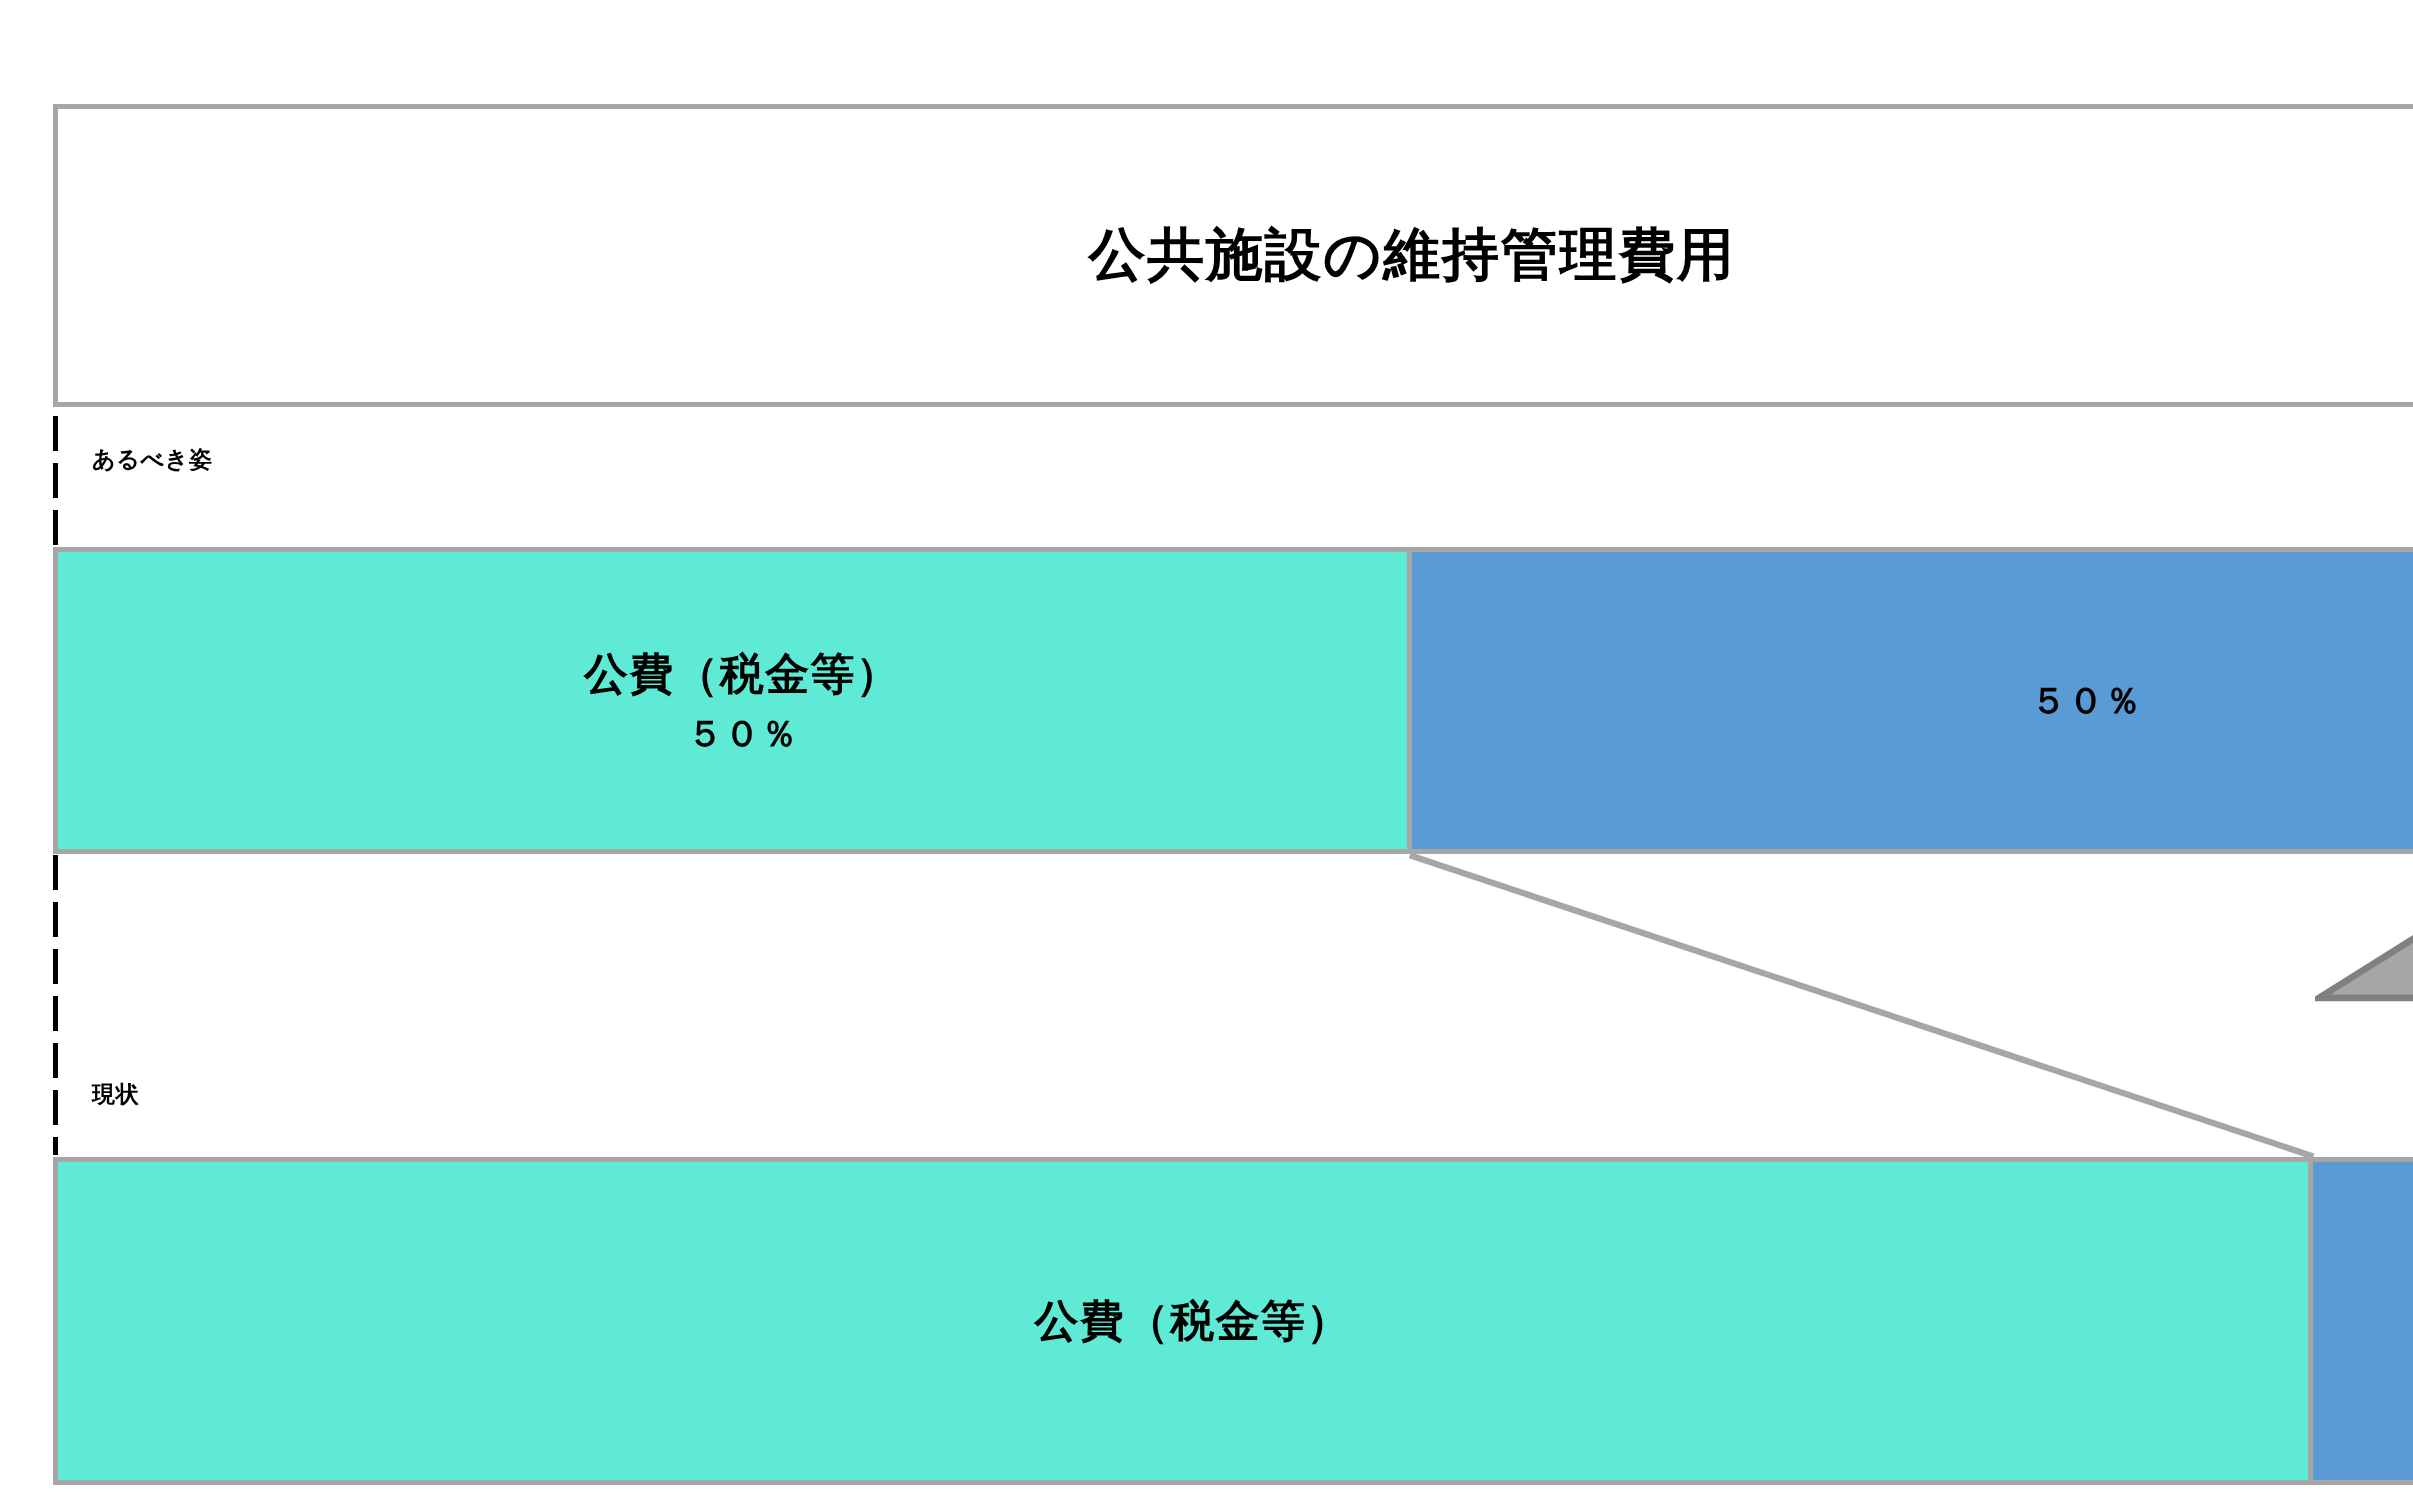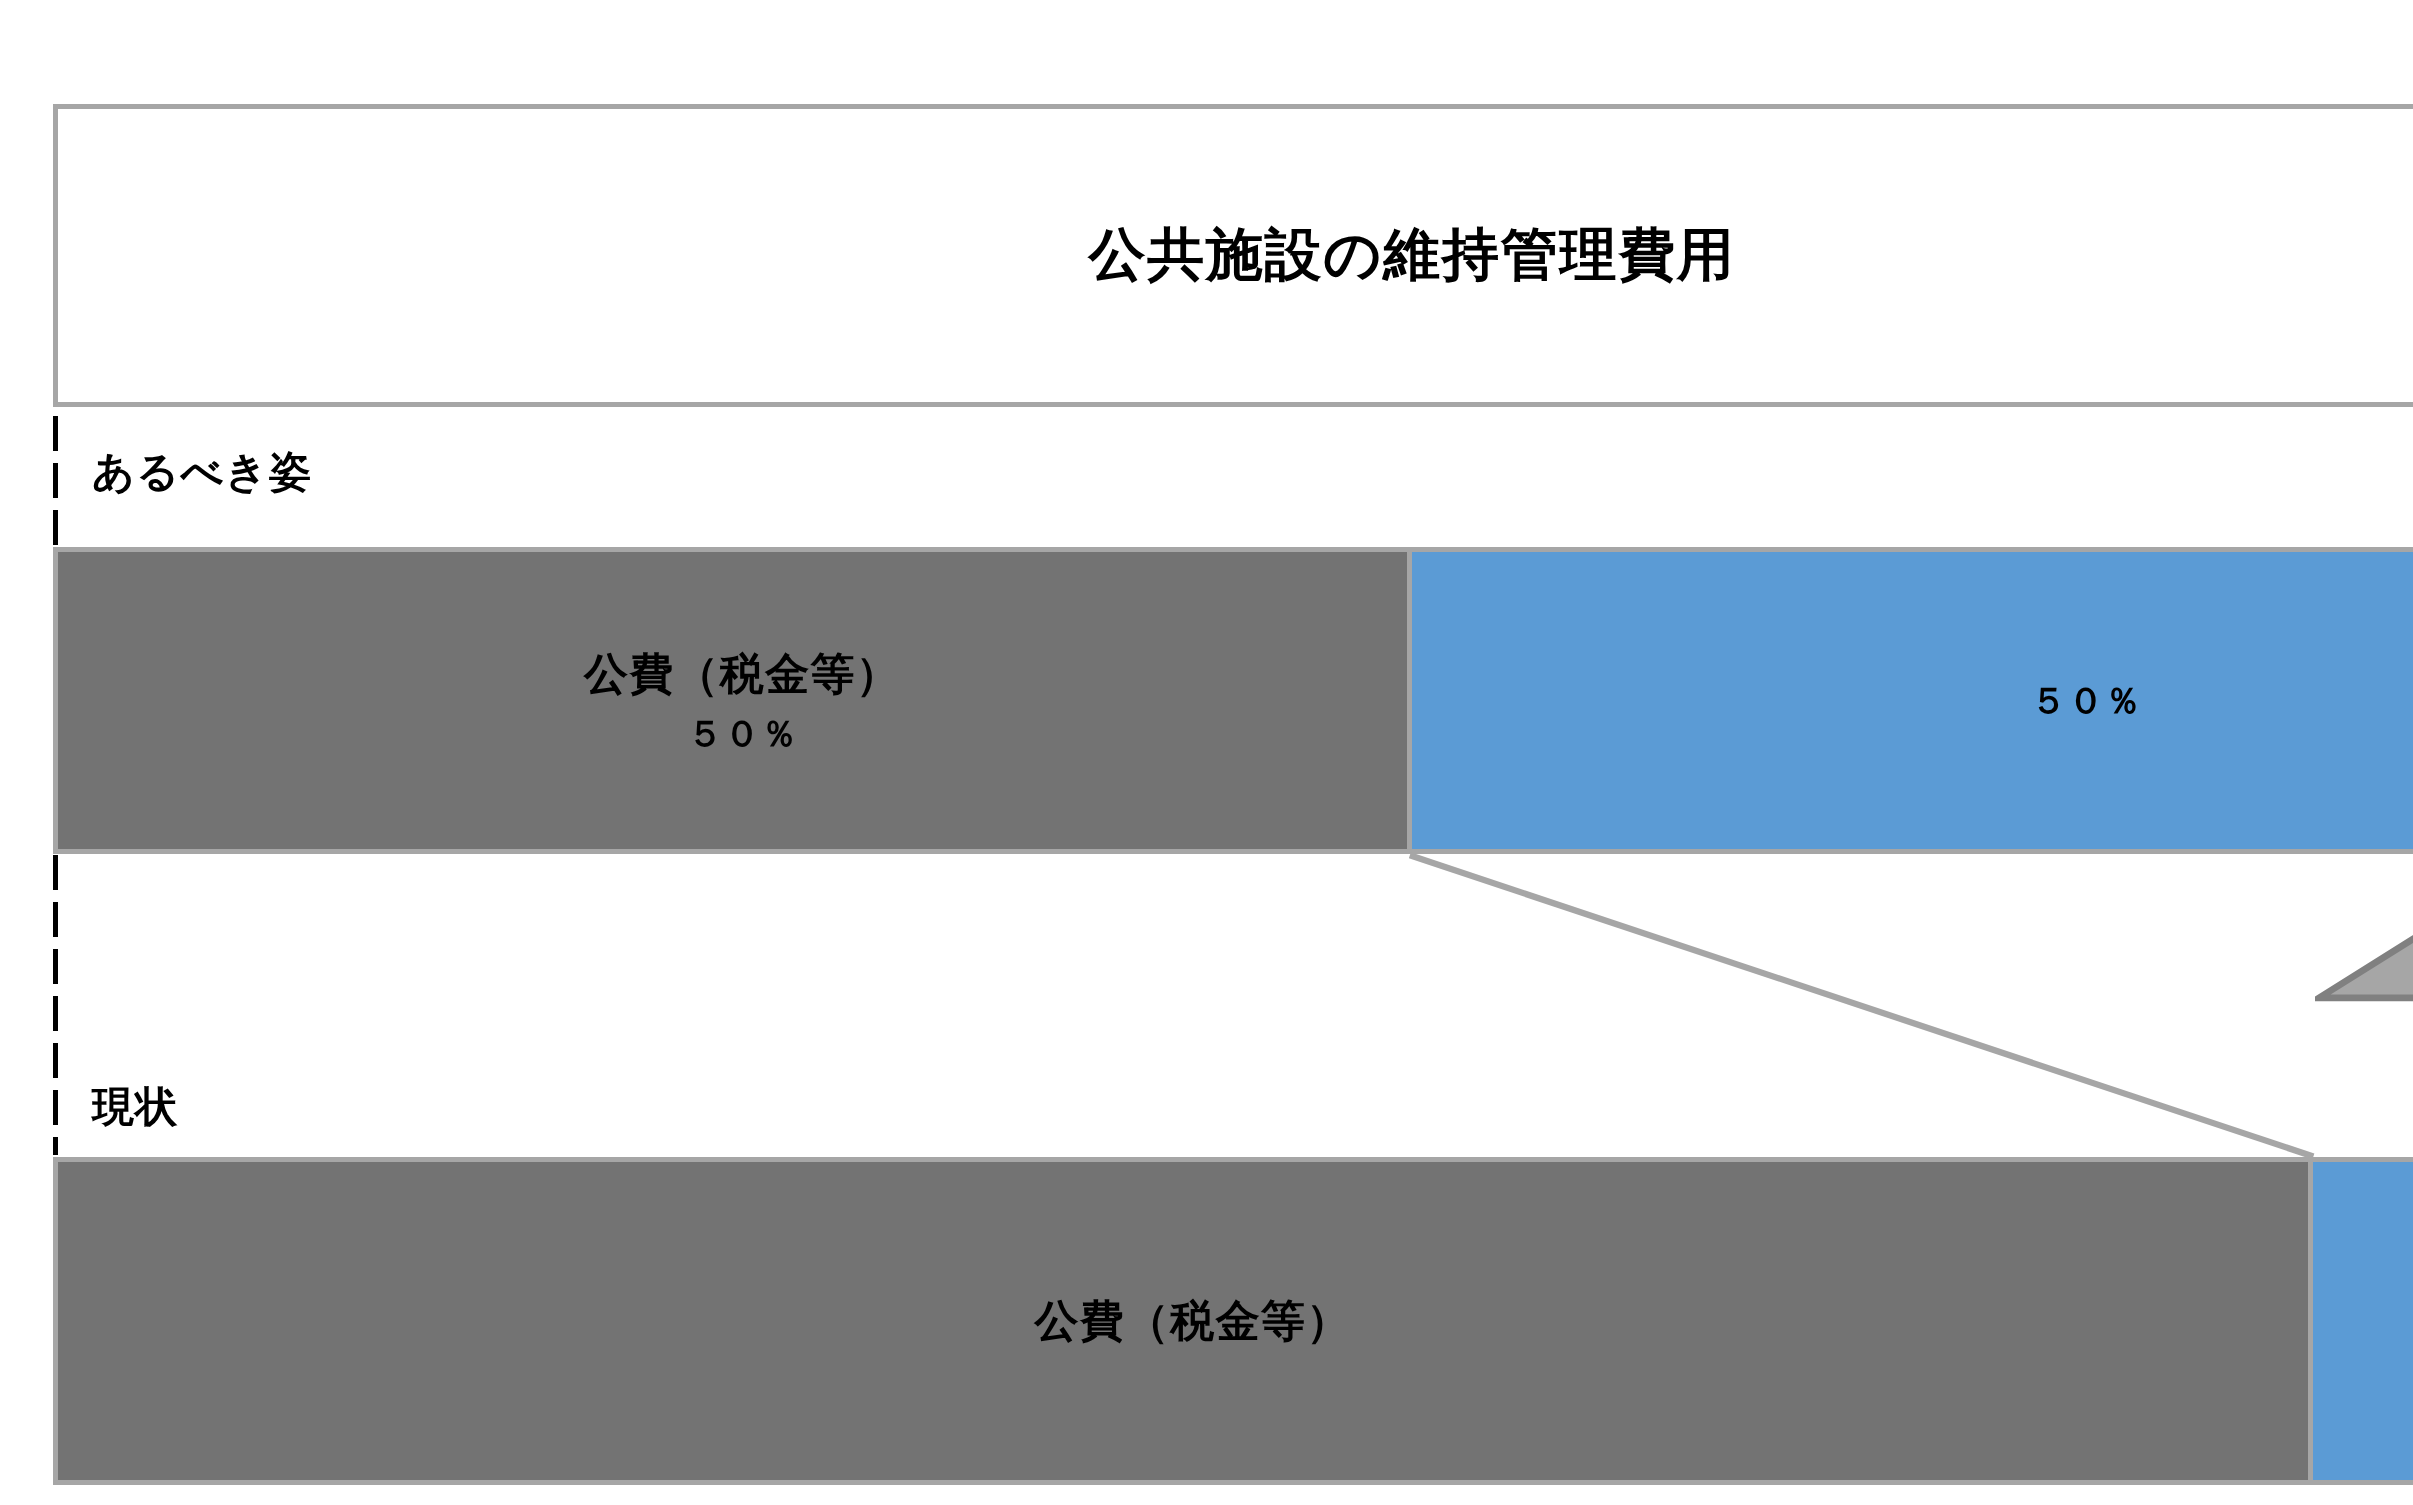--- a/index.html
+++ b/index.html
@@ -62,21 +62,21 @@
         to bottom,
         #000000 0px, #000000 35px,
         rgba(0,0,0,0) 35px, rgba(0,0,0,0) 47px);
     background-size: 5.3px 47px;
     background-repeat: repeat-y;
   }
 
   
   .section-caption {
     position: absolute;
-    font-size: 42px;
+    font-size: 23px;
     font-weight: 700;
     letter-spacing: 0.03em;
     white-space: nowrap;
     text-align: right;
   }
 
   
   .bar-row {
     position: absolute;
     display: flex;
@@ -84,21 +84,21 @@
   }
   .bar-seg {
     box-sizing: border-box;
     border: 5.3px solid #A6A6A6;
     display: flex;
     flex-direction: column;
     align-items: center;
     justify-content: center;
     overflow: hidden;
   }
-  .bar-seg.pink  { background: #737373; padding-left: 20px; }
+  .bar-seg.pink  { background: #5eead4; padding-left: 20px; }
   .bar-seg.blue  { background: #5B9BD5; }
 
   .bar-label {
     font-size: 44px;
     font-weight: 700;
     letter-spacing: 0.03em;
     white-space: nowrap;
     line-height: 1.5;
   }
   .bar-pct {

